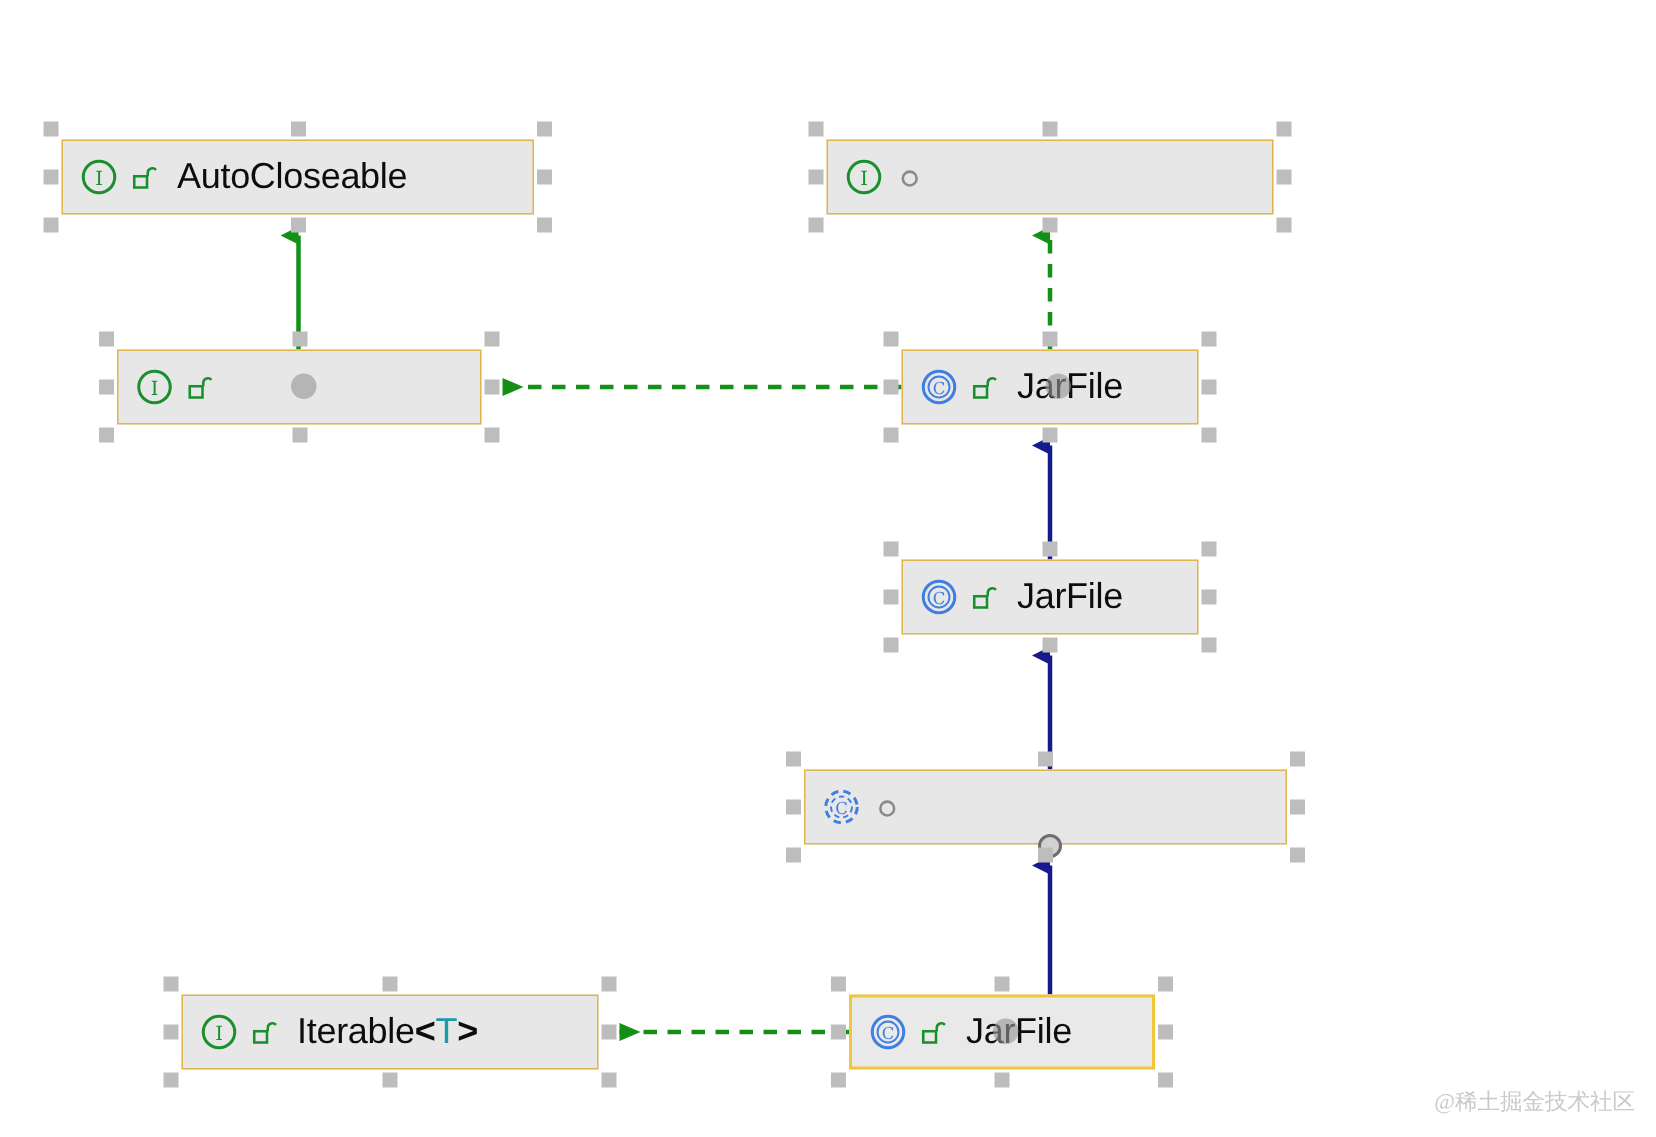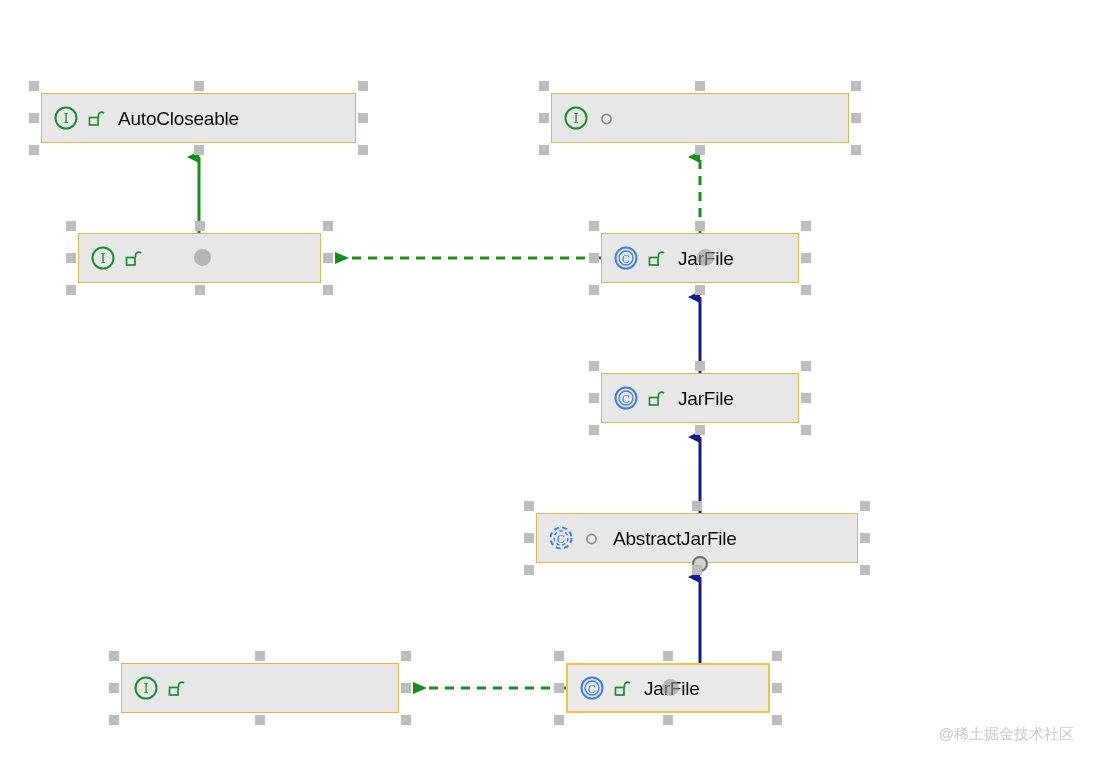--- a/index.html
+++ b/index.html
@@ -39,21 +39,21 @@
     margin-right: 9px;
     display: block;
   }
   .node .vis-icon {
     flex: 0 0 auto;
     width: 17px; height: 17px;
     margin-right: 13px;
     display: block;
   }
   .node .node-label {
-    font-size: 19px;
+    font-size: 24px;
     color: #0d0d0d;
     white-space: nowrap;
     letter-spacing: -0.2px;
     line-height: 1;
   }
   .node .node-label .generic-param { color: #1c9aa8; }
   .node .node-label .generic-bracket { color: #0d0d0d; font-weight: 700; }
 
   
   .handle {
@@ -88,25 +88,25 @@
     position: absolute;
     width: 17px; height: 17px;
     border-radius: 50%;
     background: rgba(150,150,150,0.62);
     z-index: 7;
   }
 
   
   .watermark {
     position: absolute;
-    right: 30px;
+    right: 14px;
     bottom: 14px;
     font-size: 15px;
     color: #c9c9c9;
-    font-family: Liberation Sans, sans-serif;
+    font-family: Liberation Serif, serif;
     white-space: nowrap;
     z-index: 10;
   }
 </style>
 </head>
 <body>
 
 <div id="canvas">
 
   <svg class="edge-layer" viewBox="0 0 1104 758" width="1104" height="758">
@@ -279,32 +279,34 @@
 
   <div class="node" style="left:536px; top:513px; width:322px;">
     <svg class="kind-icon" viewBox="0 0 26 26">
       <circle cx="13" cy="13" r="10.5" fill="none" stroke="#3f7fe0" stroke-width="2" stroke-dasharray="5,3.4"></circle>
       <circle cx="13" cy="13" r="7" fill="none" stroke="#3f7fe0" stroke-width="1.3" stroke-dasharray="3.6,2.6"></circle>
       <text x="13" y="17.5" text-anchor="middle" font-family="DejaVu Serif, serif" font-size="11" fill="#3f7fe0">C</text>
     </svg>
     <svg class="vis-icon" viewBox="0 0 17 17">
       <circle cx="8.5" cy="9" r="4.6" fill="none" stroke="#8a8a8a" stroke-width="1.7"></circle>
     </svg>
-    <span class="node-label">AbstractJarFile</span>
   </div>
 
   <div class="node" style="left:121px; top:663px; width:278px;">
     <svg class="kind-icon" viewBox="0 0 26 26">
       <circle cx="13" cy="13" r="10.5" fill="none" stroke="#1a8f2e" stroke-width="2"></circle>
       <text x="13" y="18.2" text-anchor="middle" font-family="DejaVu Serif, serif" font-size="13" fill="#1a8f2e">I</text>
     </svg>
     <svg class="vis-icon" viewBox="0 0 17 17">
       <rect x="1.5" y="7.5" width="8.5" height="7.5" fill="none" stroke="#1a8f2e" stroke-width="1.7"></rect>
       <path d="M10.5,7.5 L10.5,5 A3.2,3.2 0 0 1 16,3.2" fill="none" stroke="#1a8f2e" stroke-width="1.7"></path>
     </svg>
+    <span class="node-label">
+      <span>Iterable</span><span class="generic-bracket">&lt;</span><span class="generic-param">T</span><span class="generic-bracket">&gt;</span>
+    </span>
   </div>
 
   <div class="node selected" style="left:566px; top:663px; width:204px;">
     <svg class="kind-icon" viewBox="0 0 26 26">
       <circle cx="13" cy="13" r="10.5" fill="none" stroke="#3f7fe0" stroke-width="2"></circle>
       <circle cx="13" cy="13" r="7" fill="none" stroke="#3f7fe0" stroke-width="1.3"></circle>
       <text x="13" y="17.5" text-anchor="middle" font-family="DejaVu Serif, serif" font-size="11" fill="#3f7fe0">C</text>
     </svg>
     <svg class="vis-icon" viewBox="0 0 17 17">
       <rect x="1.5" y="7.5" width="8.5" height="7.5" fill="none" stroke="#1a8f2e" stroke-width="1.7"></rect>

